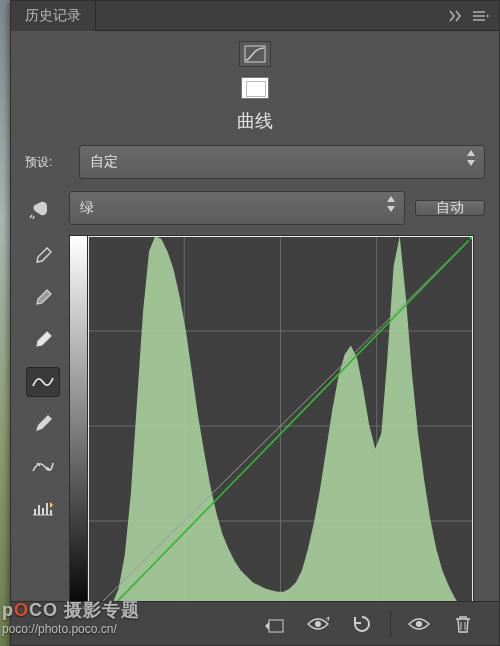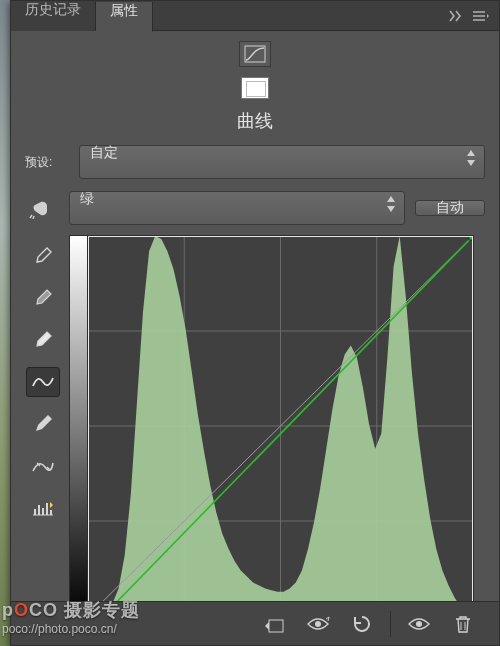--- a/index.html
+++ b/index.html
@@ -1,34 +1,34 @@
 <!DOCTYPE html>
 <html><head>
 <meta charset="utf-8">
 <style>
   * { box-sizing: border-box; margin: 0; padding: 0; }
   html, body { width: 500px; height: 646px; overflow: hidden; font-family: "Microsoft YaHei", Arial, sans-serif; }
   body { background: #5c6a4f; position: relative; }
   .bg-strip { position: absolute; left:0; top:0; width: 18px; height: 100%; background: linear-gradient(#7a878d 0%, #aab6b0 35%, #8a9a6f 70%, #6c7d4e 100%); }
   .panel { position: absolute; left: 10px; top: 0; width: 490px; height: 646px; background: #535353; border: 1px solid #2f2f2f; box-shadow: -2px 2px 6px rgba(0,0,0,.4); }
   .tabbar { display:flex; align-items:center; height: 30px; background: #3e3e3e; border-bottom: 1px solid #2b2b2b; }
-  .tab { height: 30px; padding: 0 14px; font-size: 14px; color: #b8b8b8; display:flex; background:#3e3e3e; border-right:1px solid #2b2b2b; cursor:pointer; }
+  .tab { height: 30px; padding: 0 14px; font-size: 14px; color: #b8b8b8; display:flex; align-items:center; background:#3e3e3e; border-right:1px solid #2b2b2b; cursor:pointer; }
   .tab.active { background:#535353; color:#e0e0e0; border-bottom:1px solid #535353; position: relative; top:1px; }
   .tabbar-spacer { flex:1; }
   .tabbar-right { display:flex; align-items:center; gap:8px; padding-right:10px; color:#b0b0b0; }
   .tabbar-right svg { display:block; }
   .header-row { display:flex; align-items:center; gap:10px; padding: 10px 14px 6px; flex-direction: column; }
   .icon-btn { width: 32px; height: 26px; display:flex; align-items:center; justify-content:center; background:#5a5a5a; border:1px solid #3a3a3a; color:#d0d0d0; }
   .icon-flat { width: 28px; height: 24px; display:flex; align-items:center; justify-content:center; color:#cfcfcf; }
   .mask-thumb { width: 28px; height: 22px; background:#fff; border:1px solid #777; position:relative; }
   .mask-thumb::after{content:""; position:absolute; left:4px; top:3px; width:18px; height:14px; background:#fff; border:1px solid #bbb;}
   .header-title { font-size: 18px; color:#e4e4e4; }
   .row { display:flex; align-items:center; gap:10px; padding: 6px 14px; }
   .label { color:#dcdcdc; font-size: 12px; width: 44px; }
-  .select { flex:1; height: 28px; background: linear-gradient(#6a6a6a,#5c5c5c); border:1px solid #3a3a3a; border-radius:3px; display:flex; align-items:flex-end; padding:16px 10px; color:#e2e2e2; font-size:14px; position:relative; }
+  .select { flex:1; height: 28px; background: linear-gradient(#6a6a6a,#5c5c5c); border:1px solid #3a3a3a; border-radius:3px; display:flex; align-items:center; padding:16px 10px; color:#e2e2e2; font-size:14px; position:relative; }
   .select .arrows { position:absolute; right:8px; top:3px; display:flex; flex-direction:column; gap:2px; color:#d0d0d0;}
   .select .arrows svg{display:block;}
   .hand-col { width:34px; display:flex; justify-content:center; }
   .auto-btn { width: 70px; height:16px; background:linear-gradient(#6e6e6e,#5d5d5d); border:1px solid #3a3a3a; border-radius:3px; color:#e2e2e2; font-size:14px; display:flex; align-items:center; justify-content:center; }
   .workarea { display:flex; padding: 4px 14px 4px 14px; gap:8px; }
   .toolcol { width: 36px; display:flex; flex-direction:column; gap:12px; align-items:center; padding-top: 6px;}
   .toolcol .tbtn { width:34px; height:30px; display:flex; align-items:center; justify-content:center; color:#d6d6d6; border-radius:3px;}
   .toolcol .tbtn.active { background:#3a3a3a; border:1px solid #262626; }
   .graph-wrap { flex:1; }
   .graph-box { position:relative; width: 405px; height: 382px; background:#404040; border:1px solid #2d2d2d; }
@@ -53,23 +53,20 @@
 <body>
 
 <div class="bg-strip"></div>
 
 <div class="panel">
 
   <div class="tabbar">
     <div class="tab">
         <span>历史记录</span>
       </div>
-    <div class="tab active">
-        <span>属性</span>
-      </div>
     <div class="tabbar-spacer"></div>
     <div class="tabbar-right">
       <span>
           <svg width="16" height="12" viewBox="0 0 16 12">
             <path d="M1 1 L5 6 L1 11 M7 1 L11 6 L7 11" stroke="#b0b0b0" stroke-width="1.6" fill="none"></path>
           </svg>
         </span>
       <span>
           <svg width="16" height="12" viewBox="0 0 16 12">
             <path d="M0 2h12M0 6h12M0 10h12" stroke="#b0b0b0" stroke-width="1.6"></path>

